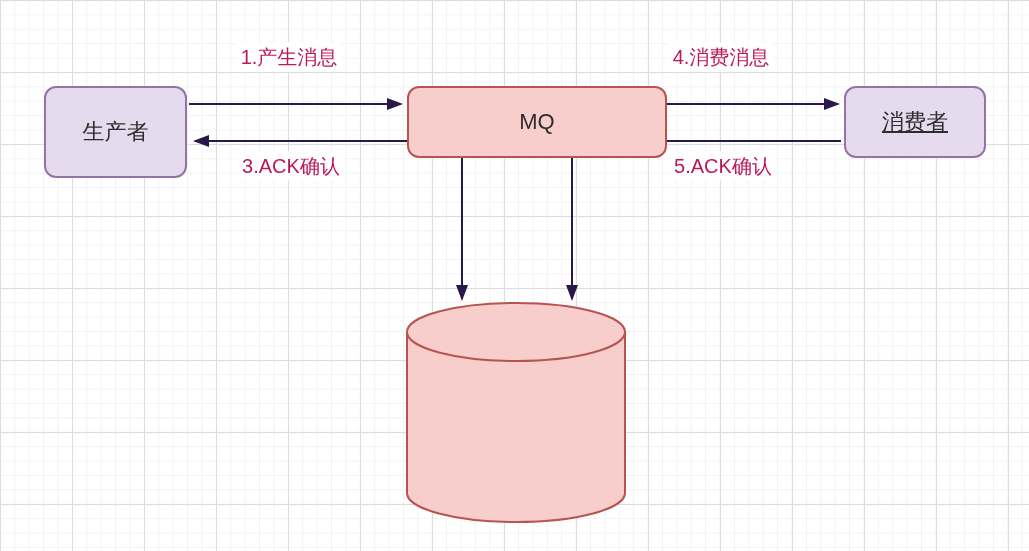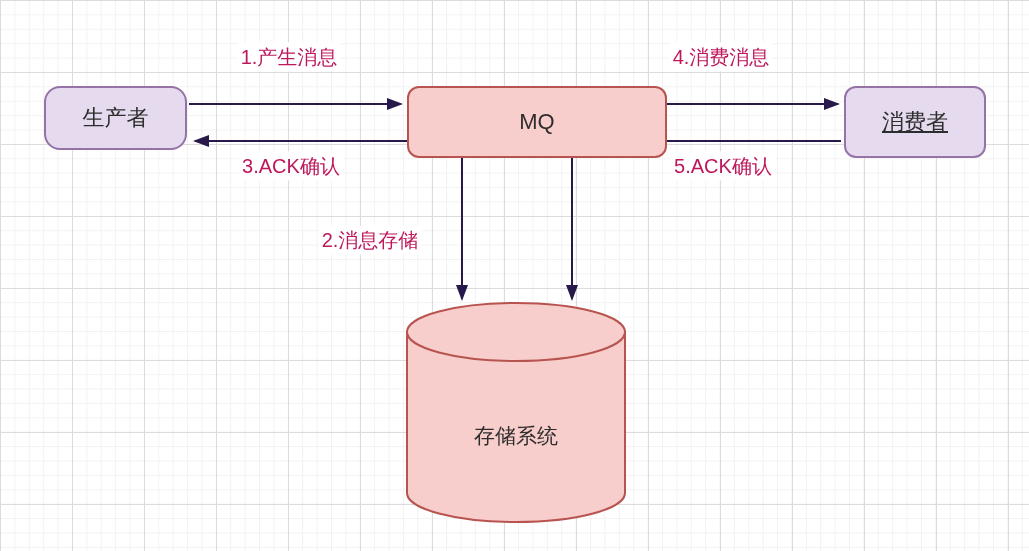--- a/index.html
+++ b/index.html
@@ -40,21 +40,21 @@
     color: #2d2d2d;
   }
   .node.purple {
     background: #e6daee;
     border-color: #9673a6;
   }
   .node.pink {
     background: #f8cecc;
     border-color: #b85450;
   }
-  #node-producer { left: 44px;  top: 86px; width: 143px; height: 64px; border-radius: 16px; }
+  #node-producer { left: 44px;  top: 86px; width: 143px; height: 92px; }
   #node-mq       { left: 407px; top: 86px; width: 260px; height: 72px; }
   #node-consumer { left: 844px; top: 86px; width: 142px; height: 72px; text-decoration: underline; }
   .edge-label {
     position: absolute;
     transform: translate(-50%, -50%);
     font-size: 20px;
     color: #be185d;
     background: #ffffff;
     padding: 1px 3px;
     white-space: nowrap;
@@ -105,21 +105,19 @@
   </div>
 
   <div id="node-mq" class="node pink">
     <span>MQ</span>
   </div>
 
   <div id="node-consumer" class="node purple">
     <span>消费者</span>
   </div>
 
-  <div class="cylinder-label">存储系统</div>
 
   <div id="label-produce" class="edge-label">1.产生消息</div>
-  <div id="label-store" class="edge-label">2.消息存储</div>
   <div id="label-ack-producer" class="edge-label">3.ACK确认</div>
   <div id="label-consume" class="edge-label">4.消费消息</div>
   <div id="label-ack-consumer" class="edge-label">5.ACK确认</div>
 
 </div>
 
 </body></html>

